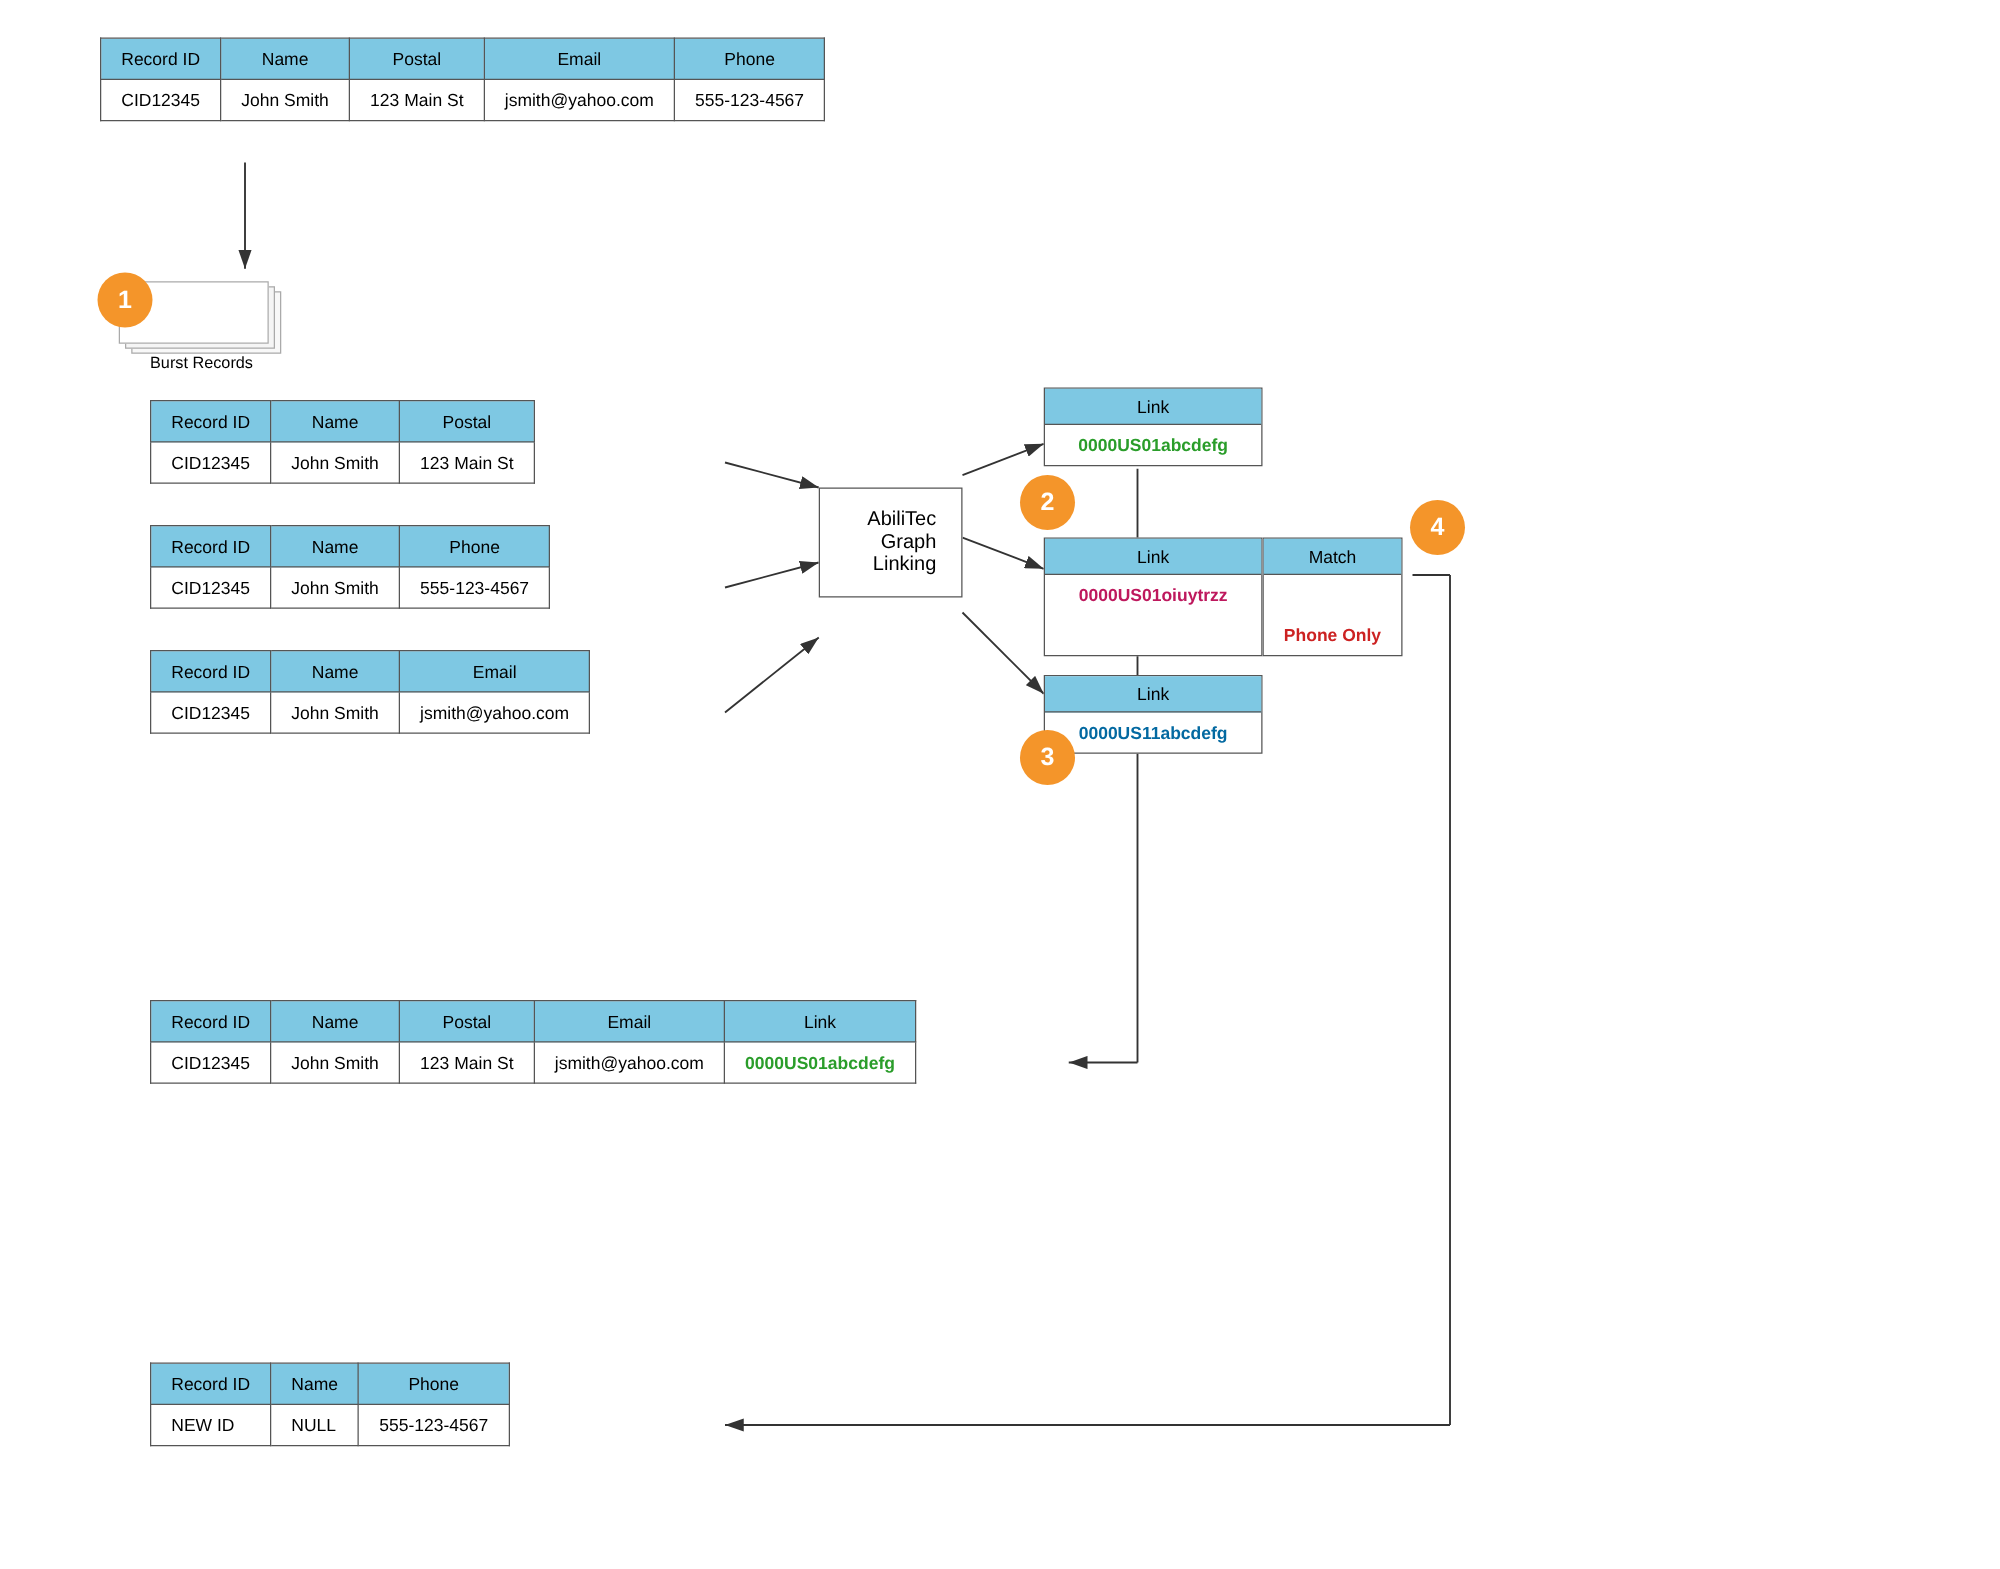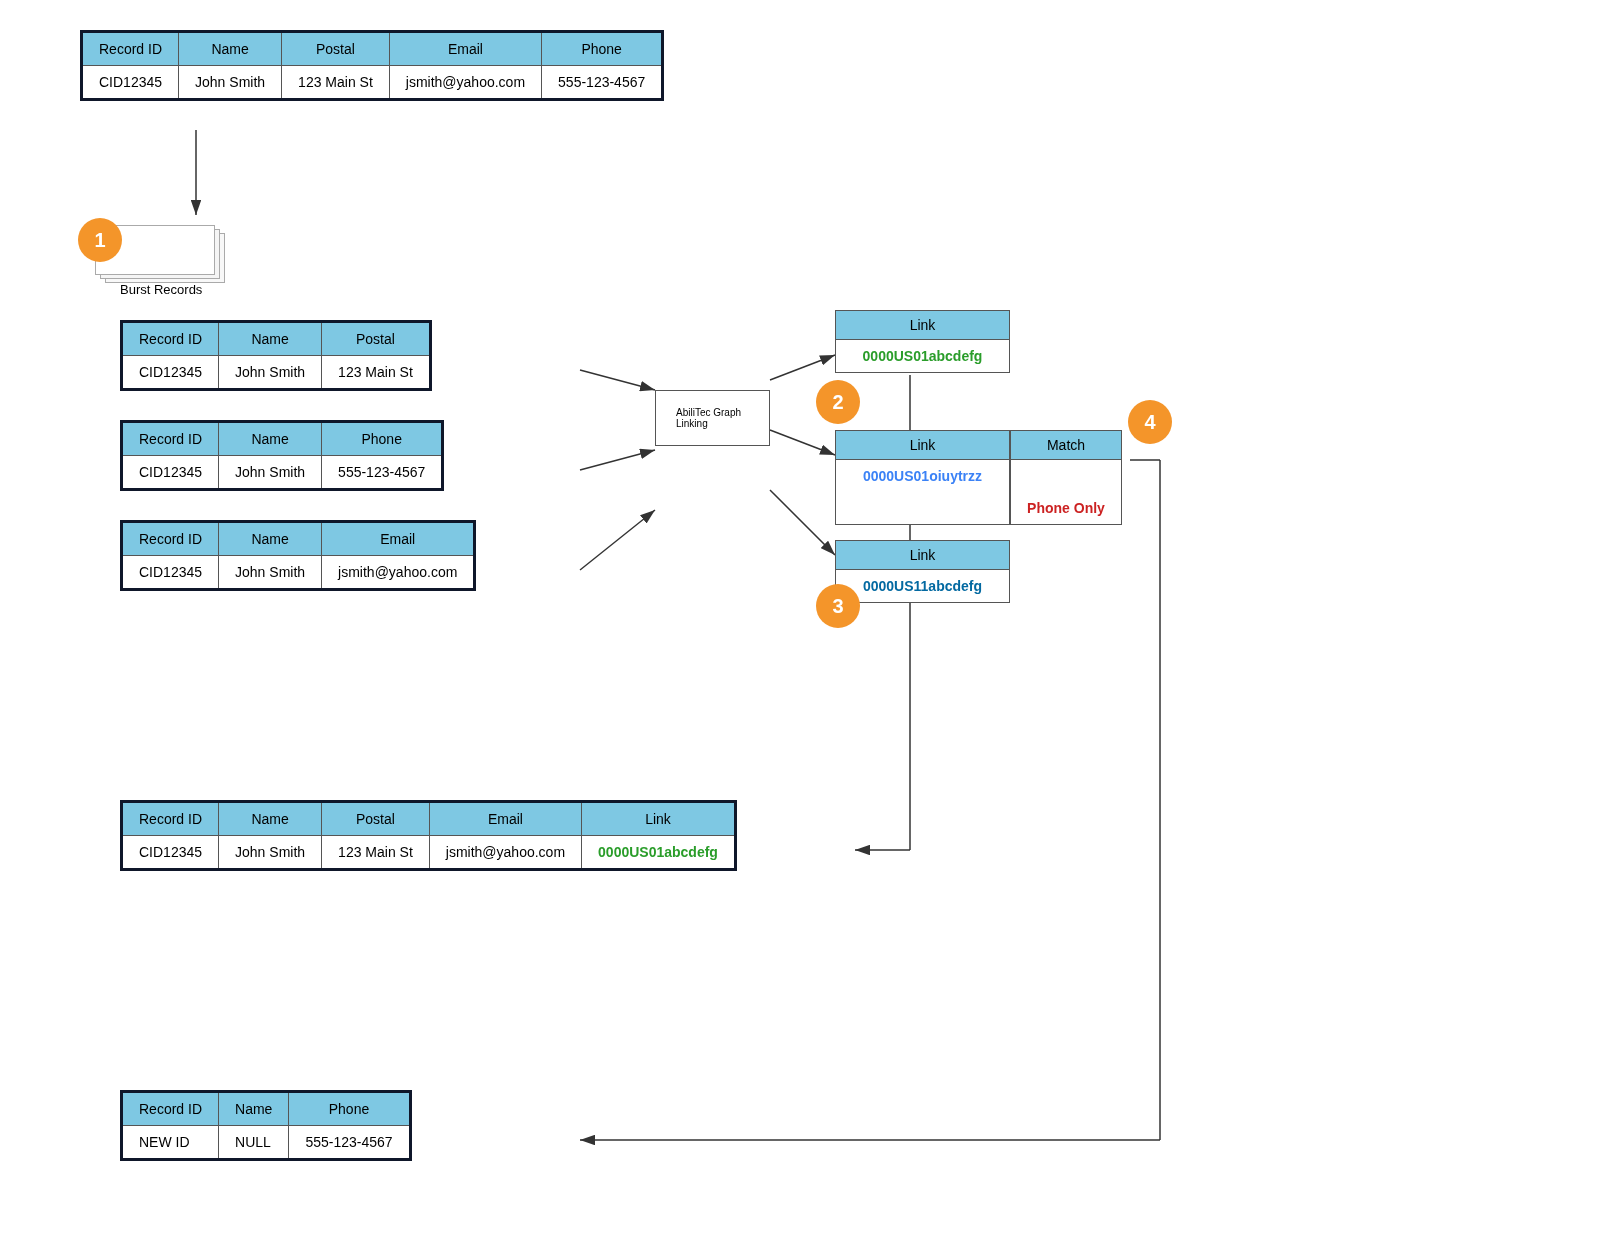--- a/index.html
+++ b/index.html
@@ -8,21 +8,21 @@
       font-family: Arial, sans-serif;
       font-size: 14px;
       width: 1600px;
       height: 1255px;
       position: relative;
       overflow: hidden;
     }
 
     .data-table {
       border-collapse: collapse;
-      border: 3px solid #0f172a;
+      border: 1px solid #0f172a;
       padding-left: 40px;
     }
     .data-table th {
       background: #7ec8e3;
       border: 1px solid #555;
       padding: 8px 16px;
       text-align: center;
       font-weight: normal;
     }
     .data-table td {
@@ -61,22 +61,22 @@
     .link-box-value {
       padding: 8px 16px;
       text-align: center;
     }
 
     .abilitectlabel {
       position: absolute;
       border: 1px solid #555;
       background: white;
       padding: 16px 20px;
-      text-align: left;
-      font-size: 10px;
+      text-align: right;
+      font-size: 16px;
     }
 
     
     .arrows-svg {
       position: absolute;
       top: 0;
       left: 0;
       width: 1600px;
       height: 1255px;
       pointer-events: none;
@@ -252,21 +252,21 @@
   <div class="link-box-value" style="color:#2a9d2a; font-weight:bold;">0000US01abcdefg</div>
 </div>
 
 <div class="orange-circle" style="left:816px; top:380px;">
   <span>2</span>
 </div>
 
 <div style="position:absolute; left:835px; top:430px; display:flex;">
   <div class="link-box" style="position:relative; width:175px;">
     <div class="link-box-header">Link</div>
-    <div class="link-box-value" style="color:#3b82f6; font-weight:bold;">0000US01oiuytrzz</div>
+    <div class="link-box-value" style="color:#be185d; font-weight:bold;">0000US01oiuytrzz</div>
   </div>
   <div class="link-box" style="position:relative; width:112px; margin-left:0;">
     <div class="link-box-header">Match</div>
     <div class="link-box-value" style="color:#cc2222; font-weight:bold;margin-top:32px;">Phone Only</div>
   </div>
 </div>
 
 <div class="orange-circle" style="left:1128px; top:400px;">
   <span>4</span>
 </div>

